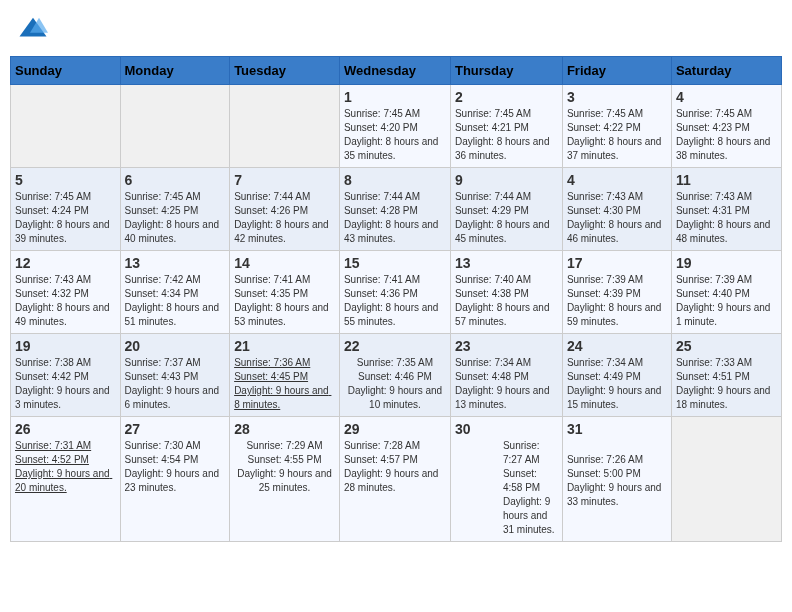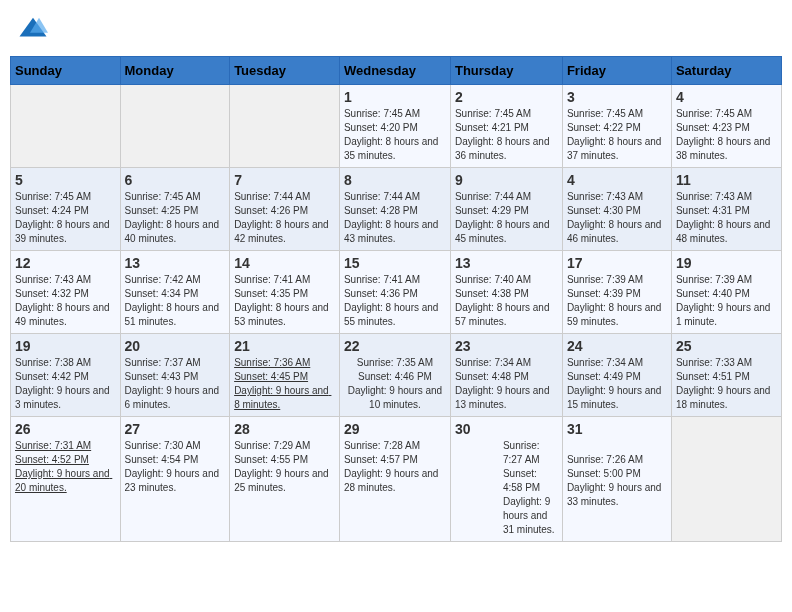--- a/index.html
+++ b/index.html
@@ -291,21 +291,21 @@
 Daylight: 9 hours and 20 minutes.</div>
         </td>
         <td>
           <div class="day-number">27</div>
           <div class="day-info" style="white-space: pre-wrap;">Sunrise: 7:30 AM
 Sunset: 4:54 PM
 Daylight: 9 hours and 23 minutes.</div>
         </td>
         <td>
           <div class="day-number">28</div>
-          <div class="day-info" style="white-space: pre-wrap;">Sunrise: 7:29 AM
+          <div class="day-info" style="white-space: pre-wrap; text-align: center;">Sunrise: 7:29 AM
 Sunset: 4:55 PM
 Daylight: 9 hours and 25 minutes.</div>
         </td>
         <td>
           <div class="day-number">29</div>
           <div class="day-info" style="white-space: pre-wrap;">Sunrise: 7:28 AM
 Sunset: 4:57 PM
 Daylight: 9 hours and 28 minutes.</div>
         </td>
         <td>

